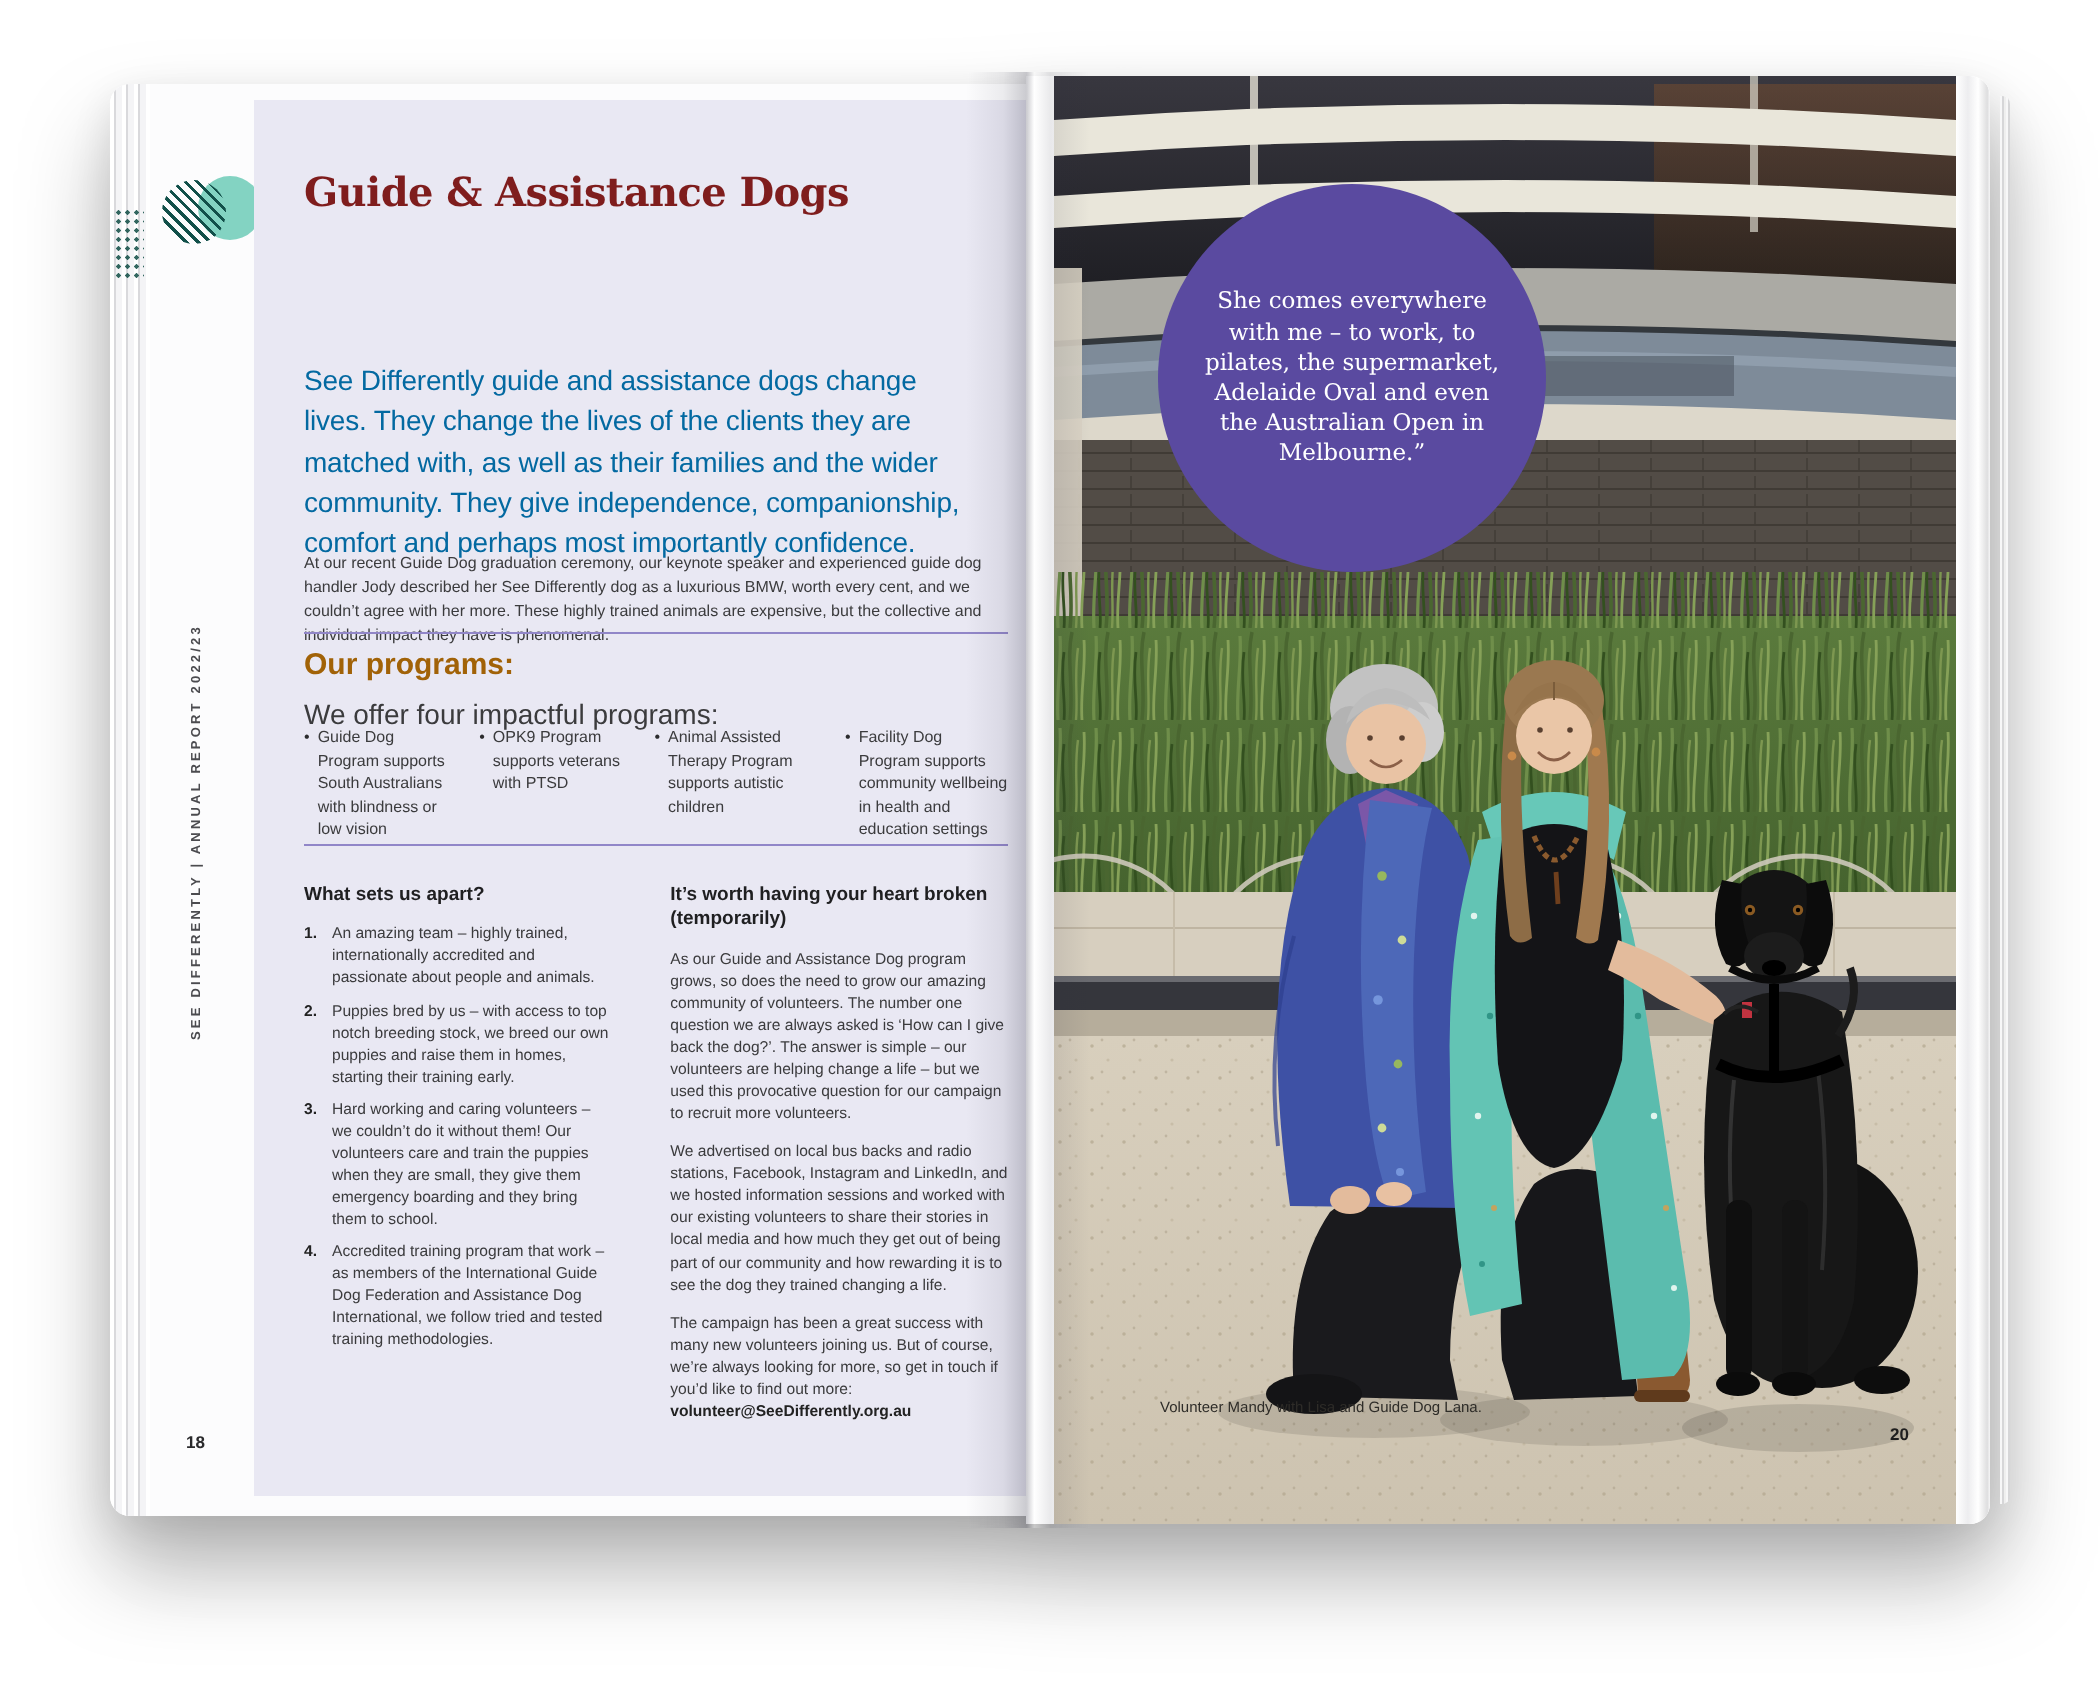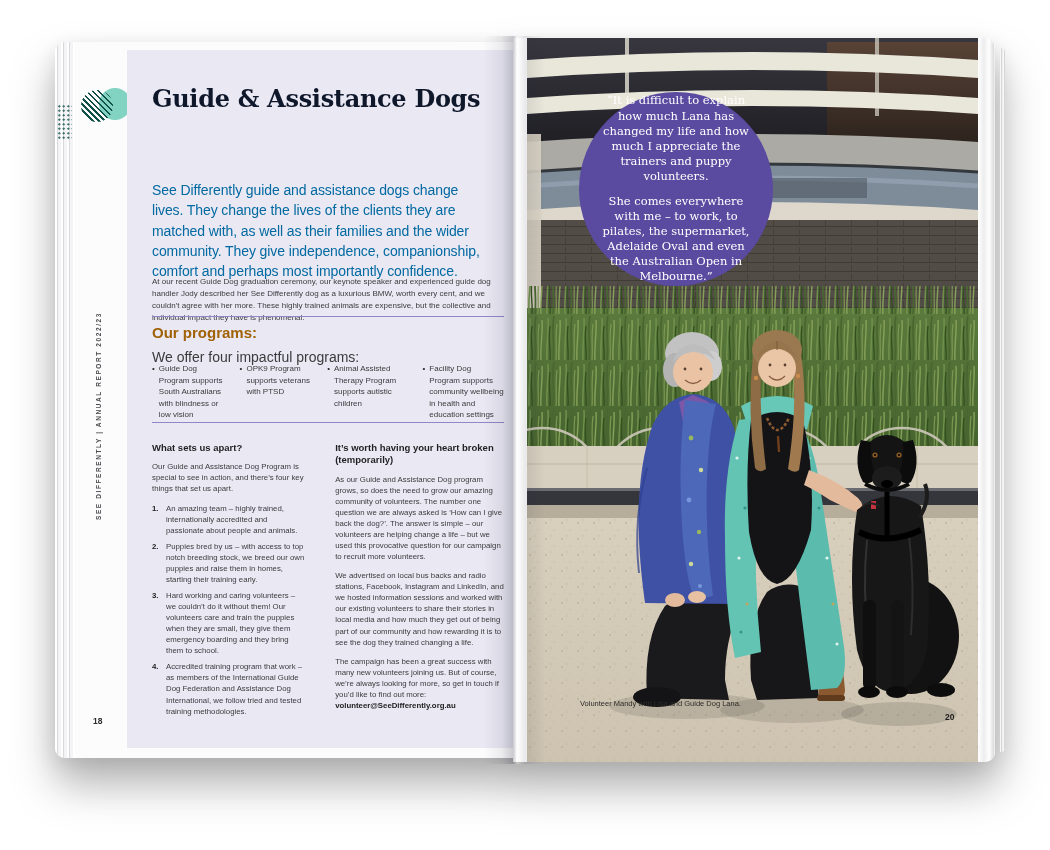--- a/index.html
+++ b/index.html
@@ -35,21 +35,21 @@
   .logo-hatch { position:absolute; left:0; top:2px; width:32px; height:32px; border-radius:50%;
       background: repeating-linear-gradient(45deg,#12504a 0 1.6px, transparent 1.6px 4.2px); }
   .side-vert { position:absolute; left:40px; top:268px; height:210px; width:14px;
       writing-mode:vertical-rl; transform:rotate(180deg);
       font-size:6.5px; font-weight:bold; letter-spacing:1.6px; color:#4b4b4f; white-space:nowrap; }
   .pagenum { position:absolute; font-size:8.5px; font-weight:bold; color:#2b2b2d; }
   .pn-left { left:38px; bottom:32px; }
 
   
   .title { position:absolute; left:25px; top:34px; font-family:"DejaVu Serif", serif; font-weight:bold;
-           font-size:24px; color:#0f172a; letter-spacing:-.3px; }
+           font-size:20px; color:#7f1d1d; letter-spacing:-.3px; }
   .subtitle { position:absolute; left:26px; top:70px; font-family:"DejaVu Serif", serif; font-style:italic;
               font-size:19px; color:#5a49a4; }
   .intro { position:absolute; left:25px; top:130px; width:336px; font-size:14px; line-height:1.45;
            font-weight:normal; color:#0369a1; letter-spacing:-.1px; }
   .lead { position:absolute; left:25px; top:226px; width:350px; font-size:8px; line-height:1.5; color:#3b3b3d; }
   .rule { position:absolute; left:25px; width:352px; height:1px; background:#9186c8; }
   .rule1 { top:266px; } .rule2 { top:372px; }
   .prog-head { position:absolute; left:25px; top:274px; font-size:15px; font-weight:bold; color:#a16207; }
   .prog-intro { position:absolute; left:25px; top:299px; font-size:14px; color:#3b3b3d; }
   .prog-row { position:absolute; left:25px; top:313px; width:352px; display:flex; gap:10px; }
@@ -114,21 +114,20 @@
           <div class="prog-item pi-4">
             <span class="b">•</span>
             <span>Facility Dog Program supports community wellbeing in health and education settings</span>
           </div>
         </div>
         <div class="rule rule2"></div>
 
         <div class="cols">
           <div class="col col-l">
             <div class="col-head">What sets us apart?</div>
-            <p>Our Guide and Assistance Dog Program is special to see in action, and there’s four key things that set us apart.</p>
             <div class="nitem">
               <span class="n">1.</span>
               <span>An amazing team – highly trained, internationally accredited and passionate about people and animals.</span>
             </div>
             <div class="nitem">
               <span class="n">2.</span>
               <span>Puppies bred by us – with access to top notch breeding stock, we breed our own puppies and raise them in homes, starting their training early.</span>
             </div>
             <div class="nitem">
               <span class="n">3.</span>
@@ -329,21 +328,20 @@
             <path d="M338,446 Q360,458 382,446" stroke="#0a0a0a" stroke-width="4" fill="none"></path>
             <path d="M332,494 Q360,508 394,492" stroke="#000" stroke-width="6" fill="none"></path>
             <path d="M360,454 L360,502" stroke="#000" stroke-width="5"></path>
             <path d="M392,480 Q404,462 398,446" stroke="#1c1c1c" stroke-width="4" fill="none"></path>
             <rect x="344" y="463" width="5" height="8" fill="#c23340"></rect>
             <path d="M352,468 Q342,462 335,469" stroke="#222" stroke-width="2" fill="none"></path>
           </g>
         </svg>
 
         <div class="quote-circle">
-          <p>“It is difficult to explain how much Lana has changed my life and how much I appreciate the trainers and puppy volunteers.</p>
           <p>She comes everywhere with me – to work, to pilates, the supermarket, Adelaide Oval and even the Australian Open in Melbourne.”</p>
         </div>
         <div class="caption">Volunteer Mandy with Lisa and Guide Dog Lana.</div>
         <div class="pn-right">20</div>
       </div>
       <div class="edge-right"></div>
     </div>
 
     <div class="stack-right"></div>
     <div class="fold"></div>

